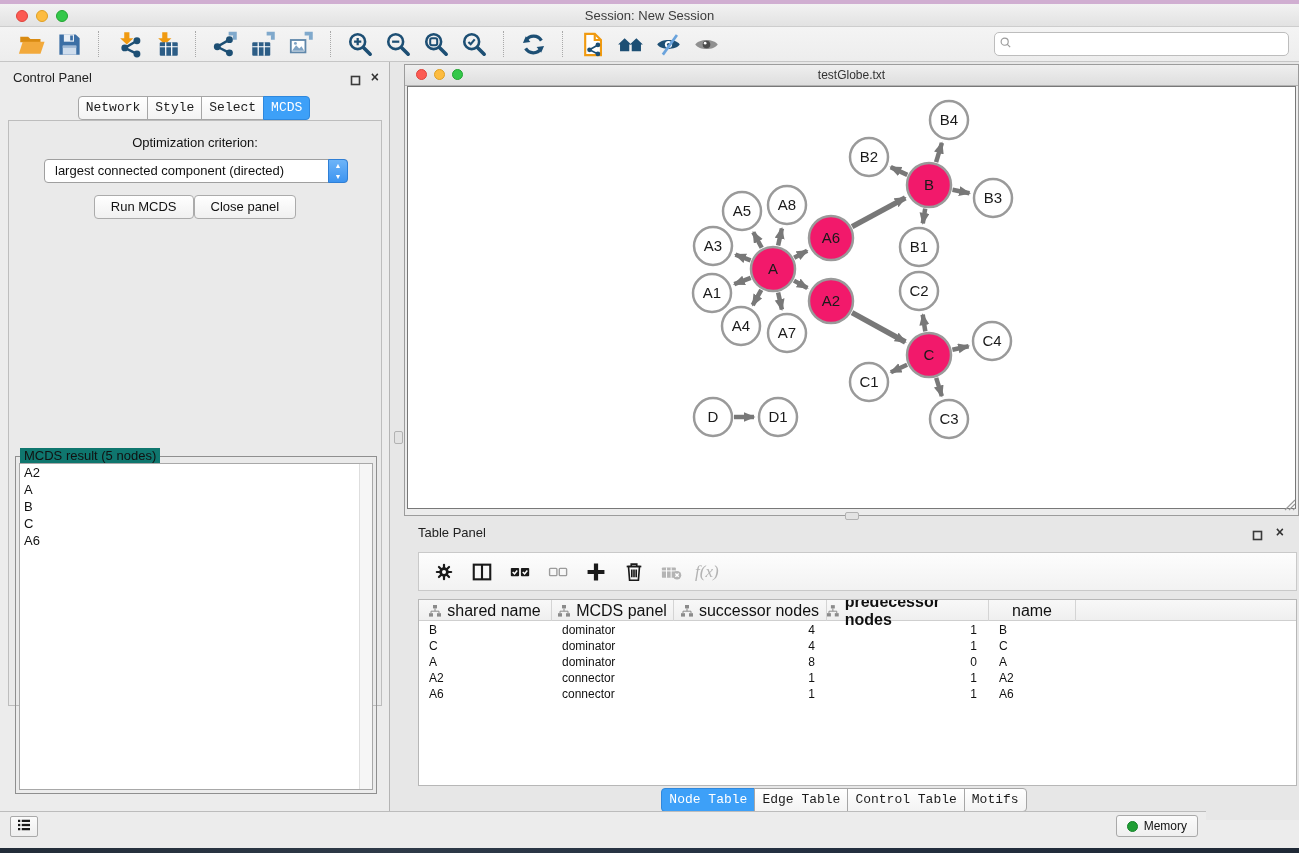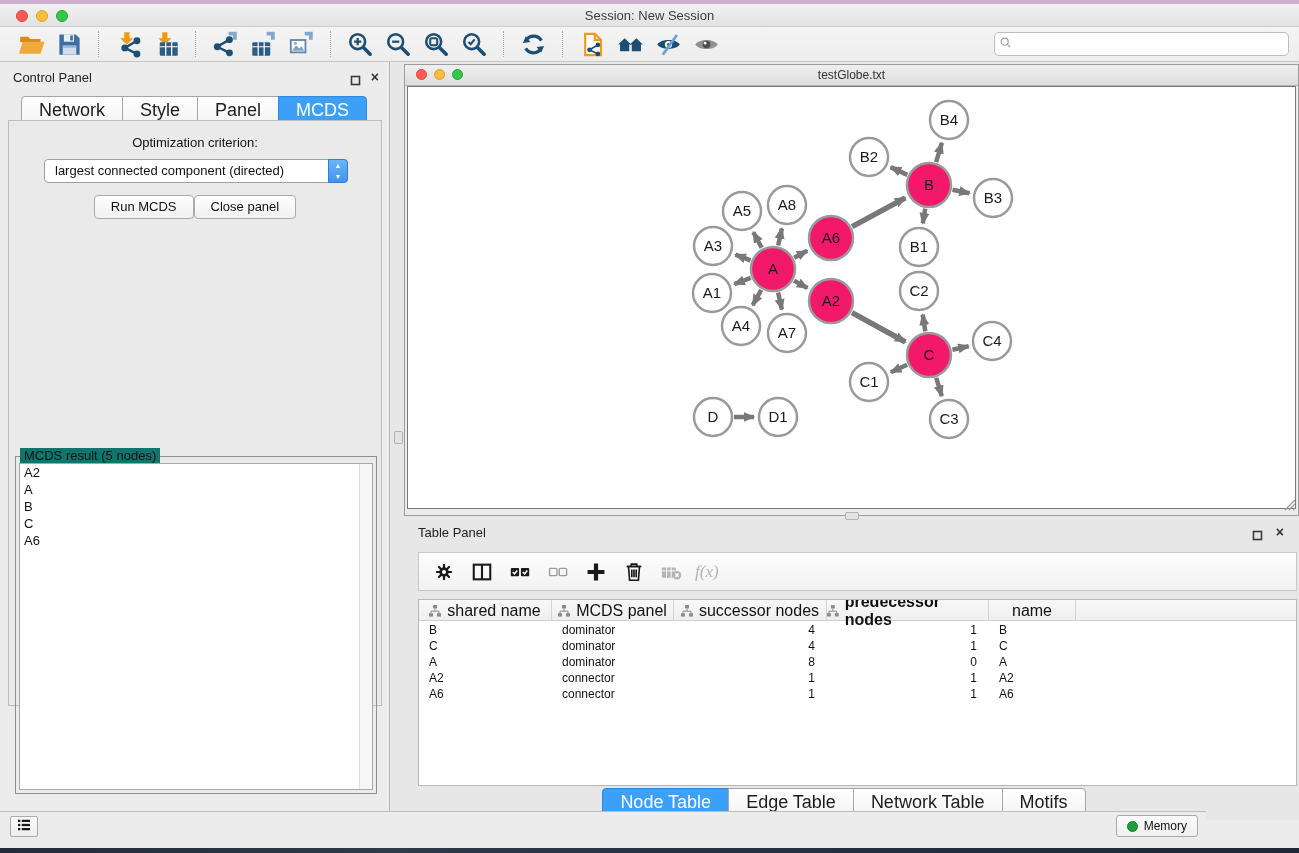--- a/index.html
+++ b/index.html
@@ -33,21 +33,21 @@
   
   .control-panel { position:absolute; left:0; top:62px; width:390px; height:758px;
     background:#ececec; border-right:1px solid #b4b4b4; }
   .cp-header { position:absolute; left:0; top:6px; width:100%; height:20px; }
   .cp-title { position:absolute; left:13px; top:2px; font-size:13px; color:#222; }
   .panel-float { position:absolute; top:4px; width:11px; height:11px; }
   .panel-close { position:absolute; top:0px; font-size:14px; font-weight:700; color:#333; line-height:18px; }
   .cp-header .panel-float { right:28px; } .cp-header .panel-close { right:10px; }
   .seg-tabs { position:absolute; top:34px; left:0; width:100%; display:flex; justify-content:center; }
   .seg-tab { border:1px solid #a6a6a6; background:linear-gradient(#ffffff,#f3f3f3);
-    padding:3px 17px 4px; font-size:18px; color:#1c1c1c; margin-left:-1px; cursor:default; }
+    padding:3px 7px 4px; font-size:13px; color:#1c1c1c; margin-left:-1px; cursor:default;font-family:Liberation Mono, monospace; }
   .seg-tab:first-child { border-radius:4px 0 0 4px; }
   .seg-tab:last-child { border-radius:0 4px 4px 0; }
   .seg-tab.selected { background:#3da0f8; border-color:#2f88dd; color:#fff; }
   .cp-content { position:absolute; left:8px; top:58px; width:374px; height:586px;
     background:#eaeaea; border:1px solid #bdbdbd; }
   .opt-label { margin-top:14px; text-align:center; font-size:13px; color:#111; }
   .select-box { position:absolute; left:35px; top:38px; width:304px; height:24px;
     background:#fff; border:1px solid #9f9f9f; border-radius:4px; font-size:13px; color:#111;
     line-height:22px; padding-left:10px; }
   .select-stepper { position:absolute; right:-1px; top:-1px; width:20px; height:24px;
@@ -299,21 +299,21 @@
     <div class="cp-header">
       <span class="cp-title">Control Panel</span>
       <span class="panel-float" id="cp-float"><svg width="11" height="11" viewBox="0 0 11 11">
             <rect x="1.5" y="1.5" width="8" height="8" fill="none" stroke="#3a3a3a" stroke-width="1.6"></rect>
           </svg></span>
       <span class="panel-close">×</span>
     </div>
     <div class="seg-tabs" id="cp-tabs">
         <div class="seg-tab">Network</div>
         <div class="seg-tab">Style</div>
-        <div class="seg-tab">Panel</div>
+        <div class="seg-tab">Select</div>
         <div class="seg-tab selected">MCDS</div>
       </div>
     <div class="cp-content">
       <div class="opt-label">Optimization criterion:</div>
       <div class="select-box">
         <span>largest connected component (directed)</span>
         <span class="select-stepper">▲<br>▼</span>
       </div>
       <div class="cp-buttons">
         <button class="push-btn">Run MCDS</button>
@@ -614,21 +614,21 @@
             <div class="dt-cell" style="left: 133px; width: 122px; text-align: left; padding: 0px 0px 0px 10px;">connector</div>
             <div class="dt-cell" style="left: 255px; width: 153px; text-align: right; padding: 0px 12px 0px 0px;">1</div>
             <div class="dt-cell" style="left: 408px; width: 162px; text-align: right; padding: 0px 12px 0px 0px;">1</div>
             <div class="dt-cell" style="left: 570px; width: 87px; text-align: left; padding: 0px 0px 0px 10px;">A6</div>
           </div>
         </div>
     </div>
     <div class="bottom-tabs" id="bottom-tabs">
         <div class="seg-tab selected">Node Table</div>
         <div class="seg-tab">Edge Table</div>
-        <div class="seg-tab">Network Table</div>
+        <div class="seg-tab">Control Table</div>
         <div class="seg-tab">Motifs</div>
       </div>
   </div>
 
   <div class="statusbar">
     <div class="list-btn">
       <span id="list-icon"><svg width="18" height="18" viewBox="0 0 24 24">
             <g fill="#1a1a1a">
               <rect x="4" y="5" width="3" height="3"></rect>
               <rect x="9" y="5" width="11" height="3"></rect>

